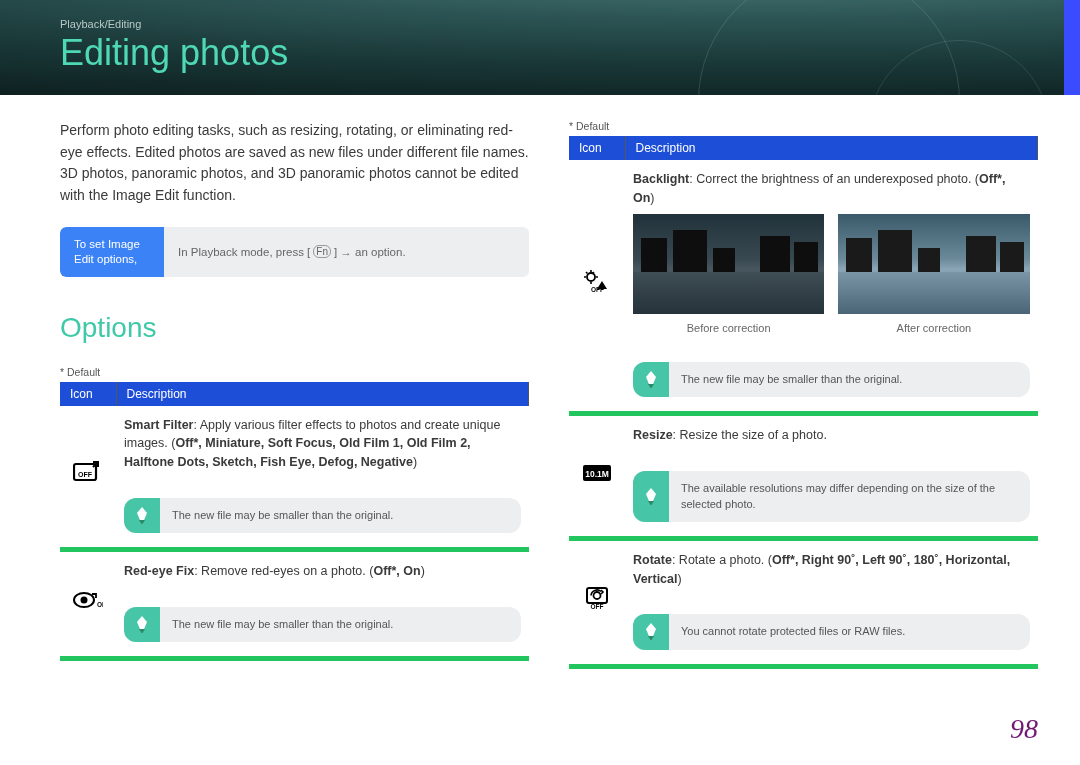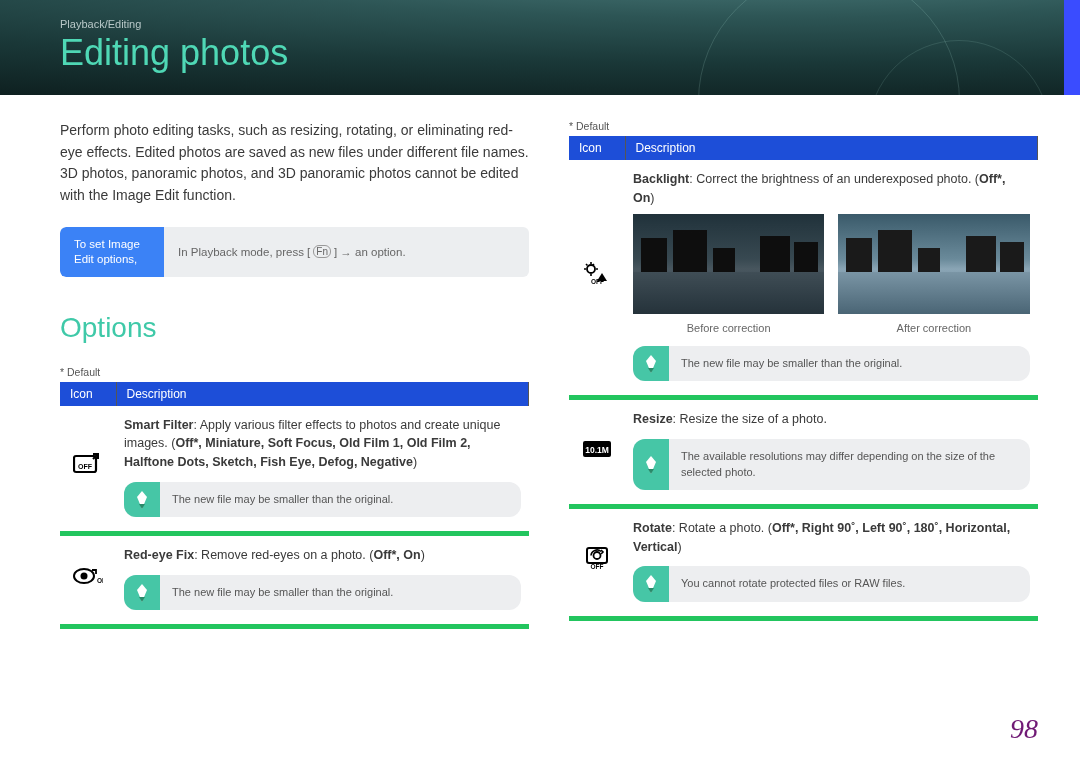--- a/index.html
+++ b/index.html
@@ -98,21 +98,21 @@
   table.opt td.icon-cell { text-align: center; width: 56px; vertical-align: middle; }
   .opt-icon {
     display: inline-flex; align-items: center; justify-content: center;
     width: 30px; height: 24px;
     color: #000;
   }
   .note-box {
     display: flex;
     background: #edeef0;
     border-radius: 12px;
-    margin-top: 10px;
+    margin-top: 26px;
     overflow: hidden;
     align-items: stretch;
   }
   .note-icon {
     background: #46c6a6;
     width: 36px;
     display: flex;
     align-items: center;
     justify-content: center;
     flex-shrink: 0;

